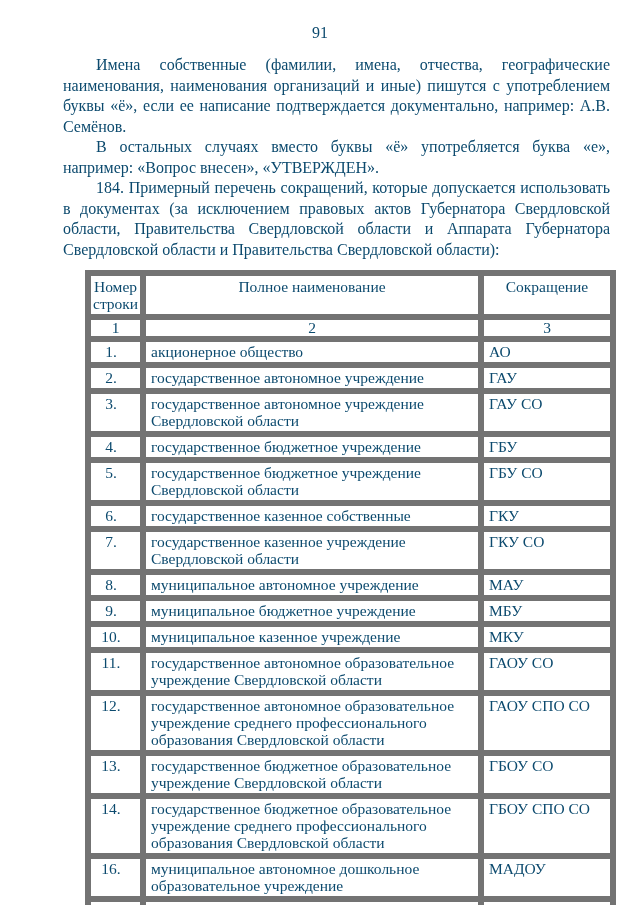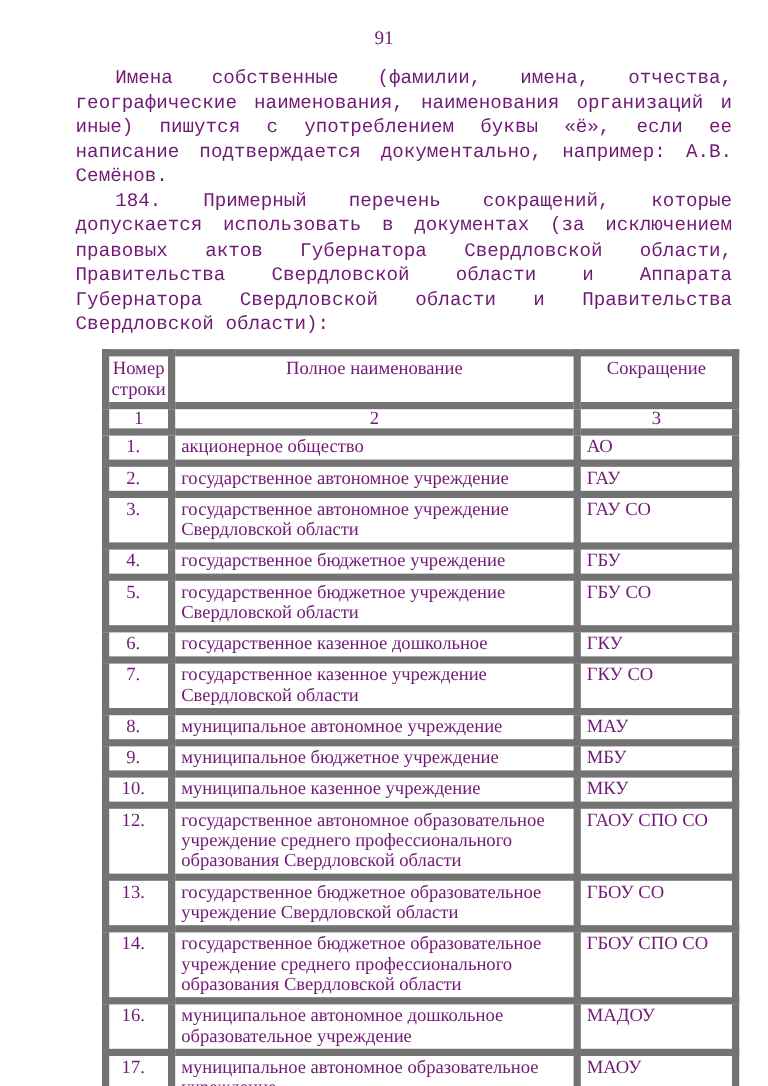--- a/index.html
+++ b/index.html
@@ -5,34 +5,33 @@
   html, body {
     margin: 0;
     padding: 0;
     background: #ffffff;
   }
   .page {
     position: relative;
     width: 640px;
     height: 905px;
     background: #ffffff;
-    color: #701a75;
+    color: #0c4a6e;
     font-family: "Liberation Serif", "DejaVu Serif", serif;
     overflow: hidden;
     box-sizing: border-box;
   }
   .page-number {
     margin-top: 24px;
     text-align: center;
     font-size: 16px;
     line-height: 18px;
   }
   .body-text {
     margin: 13px 30px 0 63px;
-    font-family: Liberation Mono, monospace;
   }
   .para {
     margin: 0;
     font-size: 16px;
     line-height: 20.5px;
     text-align: justify;
     text-indent: 33px;
   }
   .abbrev-table {
     margin: 10px 0 0 85px;
@@ -77,20 +76,21 @@
 </style>
 </head>
 <body>
 
 <div class="page">
 
   <div class="page-number">91</div>
 
   <div class="body-text">
     <p class="para">Имена собственные (фамилии, имена, отчества, географические наименования, наименования организаций и иные) пишутся с употреблением буквы «ё», если ее написание подтверждается документально, например: А.В. Семёнов.</p>
+    <p class="para">В остальных случаях вместо буквы «ё» употребляется буква «е», например: «Вопрос внесен», «УТВЕРЖДЕН».</p>
     <p class="para">184. Примерный перечень сокращений, которые допускается использовать в документах (за исключением правовых актов Губернатора Свердловской области, Правительства Свердловской области и Аппарата Губернатора Свердловской области и Правительства Свердловской области):</p>
   </div>
 
   <table class="abbrev-table">
     <thead>
       <tr class="header-row">
         <th class="col-w-num">Номер строки</th>
         <th class="col-w-name">Полное наименование</th>
         <th class="col-w-abbr">Сокращение</th>
       </tr>
@@ -121,21 +121,21 @@
           <td class="cell-name col-w-name">государственное бюджетное учреждение</td>
           <td class="cell-abbr col-w-abbr">ГБУ</td>
         </tr>
         <tr>
           <td class="cell-num col-w-num">5.</td>
           <td class="cell-name col-w-name">государственное бюджетное учреждение Свердловской области</td>
           <td class="cell-abbr col-w-abbr">ГБУ СО</td>
         </tr>
         <tr>
           <td class="cell-num col-w-num">6.</td>
-          <td class="cell-name col-w-name">государственное казенное дошкольное</td>
+          <td class="cell-name col-w-name">государственное казенное собственные</td>
           <td class="cell-abbr col-w-abbr">ГКУ</td>
         </tr>
         <tr>
           <td class="cell-num col-w-num">7.</td>
           <td class="cell-name col-w-name">государственное казенное учреждение Свердловской области</td>
           <td class="cell-abbr col-w-abbr">ГКУ СО</td>
         </tr>
         <tr>
           <td class="cell-num col-w-num">8.</td>
           <td class="cell-name col-w-name">муниципальное автономное учреждение</td>
@@ -143,20 +143,25 @@
         </tr>
         <tr>
           <td class="cell-num col-w-num">9.</td>
           <td class="cell-name col-w-name">муниципальное бюджетное учреждение</td>
           <td class="cell-abbr col-w-abbr">МБУ</td>
         </tr>
         <tr>
           <td class="cell-num col-w-num">10.</td>
           <td class="cell-name col-w-name">муниципальное казенное учреждение</td>
           <td class="cell-abbr col-w-abbr">МКУ</td>
+        </tr>
+        <tr>
+          <td class="cell-num col-w-num">11.</td>
+          <td class="cell-name col-w-name">государственное автономное образовательное учреждение Свердловской области</td>
+          <td class="cell-abbr col-w-abbr">ГАОУ СО</td>
         </tr>
         <tr>
           <td class="cell-num col-w-num">12.</td>
           <td class="cell-name col-w-name">государственное автономное образовательное учреждение среднего профессионального образования Свердловской области</td>
           <td class="cell-abbr col-w-abbr">ГАОУ СПО СО</td>
         </tr>
         <tr>
           <td class="cell-num col-w-num">13.</td>
           <td class="cell-name col-w-name">государственное бюджетное образовательное учреждение Свердловской области</td>
           <td class="cell-abbr col-w-abbr">ГБОУ СО</td>

